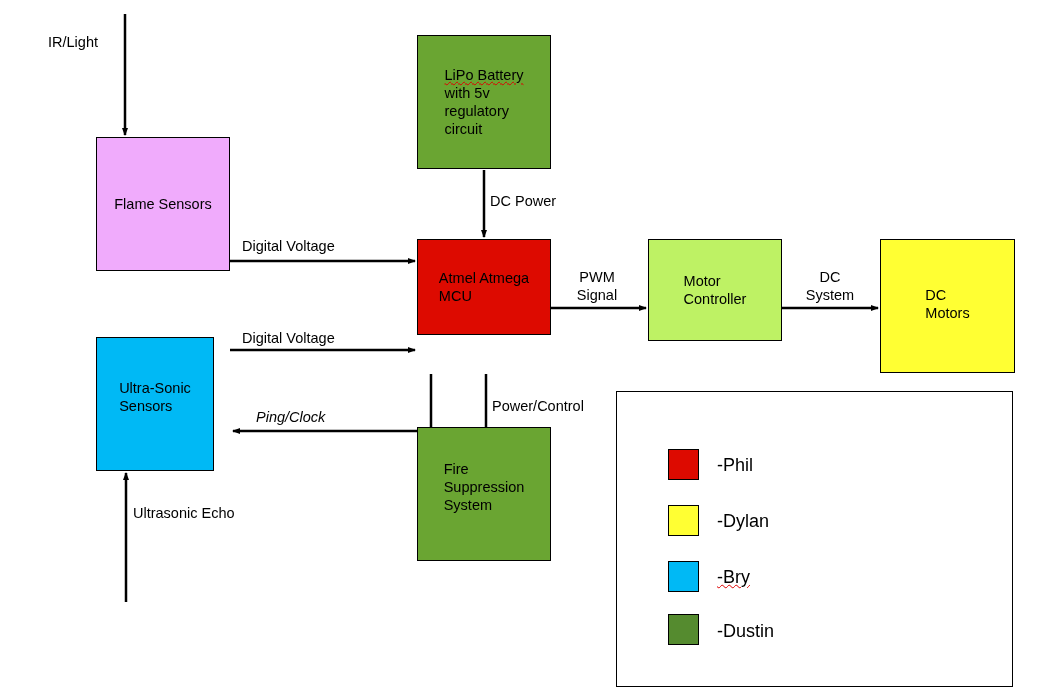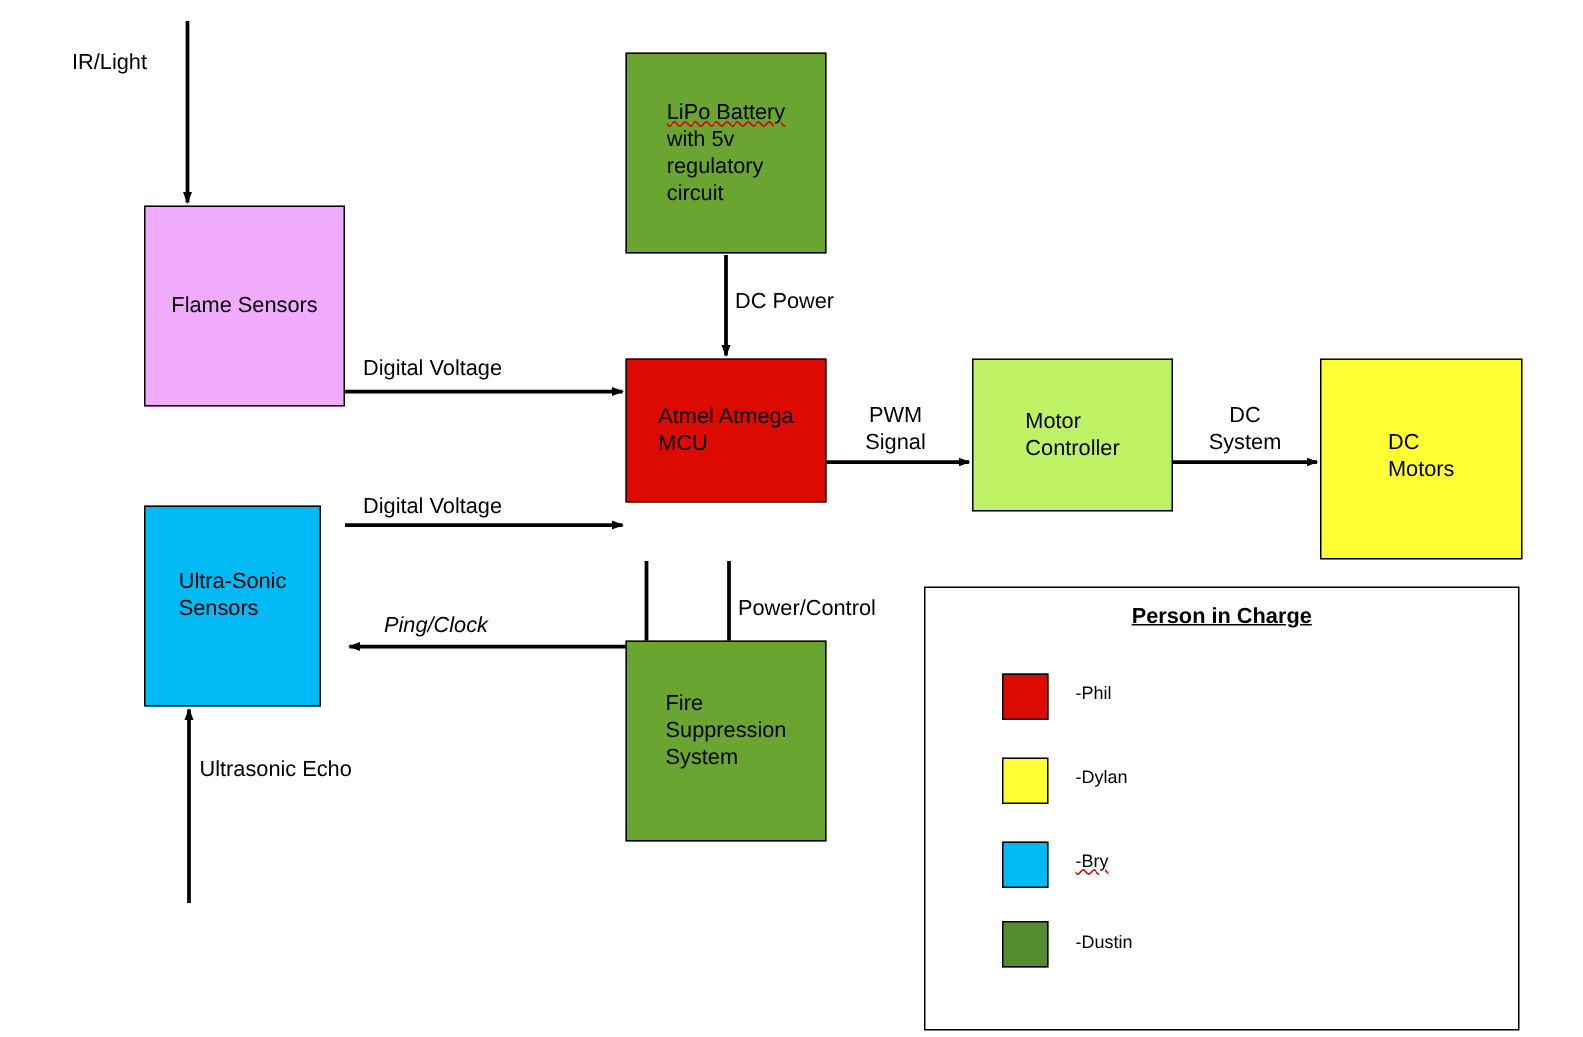--- a/index.html
+++ b/index.html
@@ -4,21 +4,21 @@
 <style>
   html,body{margin:0;padding:0;background:#fff;}
   body{width:1055px;height:691px;position:relative;overflow:hidden;font-family:"Liberation Sans",sans-serif;color:#000;}
   .box{position:absolute;border:1px solid #000;display:flex;align-items:center;justify-content:center;font-size:14.5px;line-height:18px;box-sizing:border-box;}
   .lbl{position:absolute;font-size:14.5px;line-height:18px;white-space:nowrap;}
   .lbl.c{text-align:center;}
   svg.wires{position:absolute;left:0;top:0;}
   .legend{position:absolute;left:616px;top:391px;width:397px;height:296px;border:1.5px solid #000;box-sizing:border-box;}
   .legend-title{position:absolute;left:0;right:0;top:11px;text-align:center;font-weight:bold;font-size:14.5px;text-decoration:underline;}
   .sw{position:absolute;left:51px;width:31px;height:31px;border:1px solid #000;box-sizing:border-box;}
-  .sw-lbl{position:absolute;left:100px;font-size:12px;}
+  .sw-lbl{position:absolute;left:100px;font-size:18px;}
   .squig{text-decoration:underline wavy #d00;text-decoration-thickness:1px;}
 </style>
 </head>
 <body>
 
 <svg class="wires" width="1055" height="691">
   <defs>
     <marker id="ah" markerWidth="8" markerHeight="8" refX="7" refY="4" orient="auto" markerUnits="userSpaceOnUse">
       <path d="M0,1 L8,4 L0,7 Z" fill="#000"></path>
     </marker>
@@ -93,21 +93,20 @@
 <div class="lbl c" style="left:566px;top:268px;width:62px;">
   <span>PWM</span><br>
   <span>Signal</span>
 </div>
 <div class="lbl c" style="left:798px;top:268px;width:64px;">
   <span>DC</span><br>
   <span>System</span>
 </div>
 
 <div class="legend">
-  <div class="legend-title">Person in Charge</div>
 
   <div class="sw" style="top:57px;background:#DD0A00;"></div>
   <div class="sw-lbl" style="top:63px;">-Phil</div>
 
   <div class="sw" style="top:113px;background:#FFFF33;"></div>
   <div class="sw-lbl" style="top:119px;">-Dylan</div>
 
   <div class="sw" style="top:169px;background:#00B9F5;"></div>
   <div class="sw-lbl squig" style="top:175px;">-Bry</div>
 

